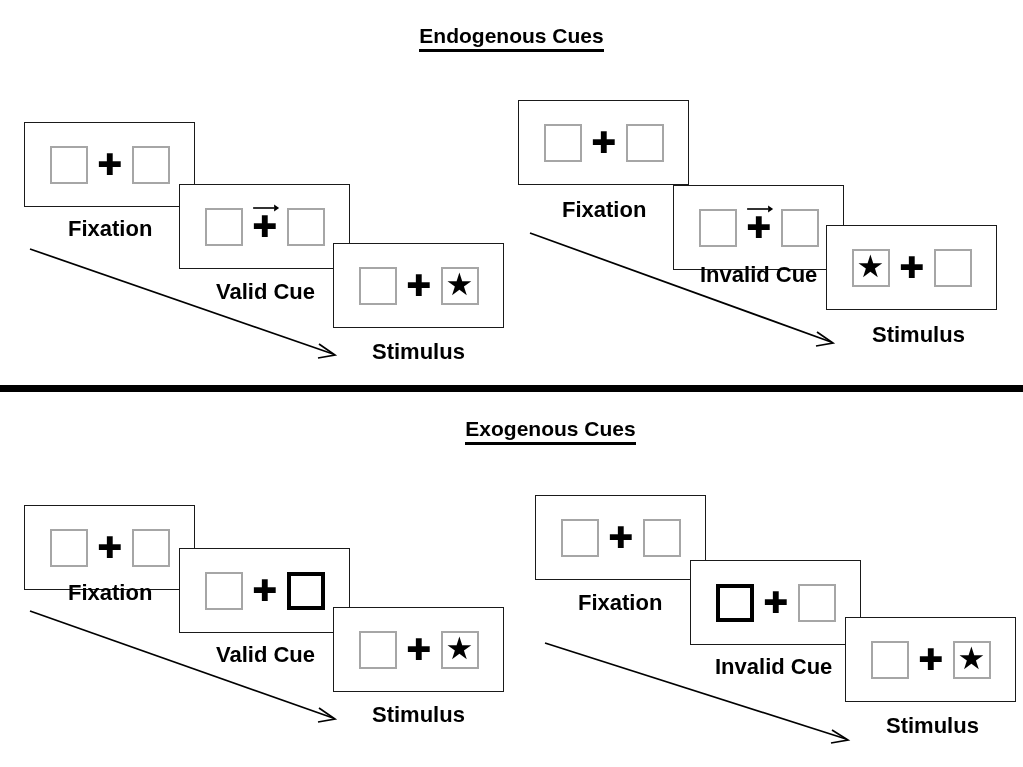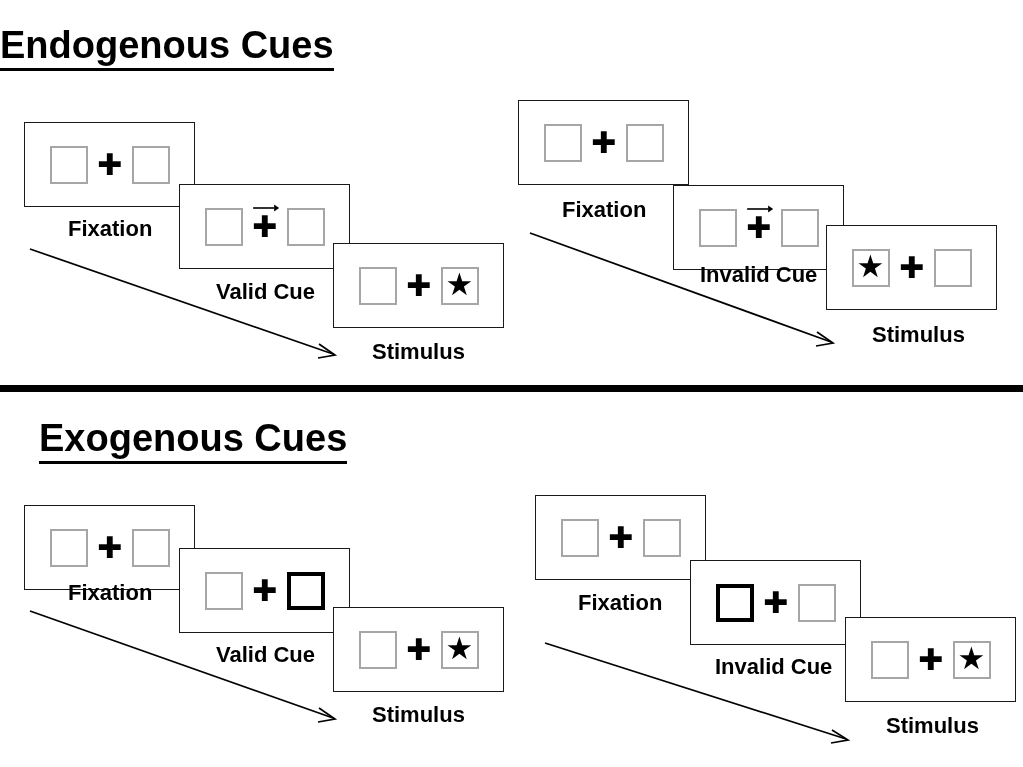--- a/index.html
+++ b/index.html
@@ -12,23 +12,23 @@
     height: 767px;
     position: relative;
     overflow: hidden;
     font-family: "Liberation Sans", sans-serif;
     color: #000000;
   }
 
   .section-title {
     position: absolute;
     width: 100%;
-    text-align: left;
+    text-align: center;
     font-weight: bold;
-    font-size: 38px;
+    font-size: 21px;
     letter-spacing: 0px;
     color: #000000;
   }
   .section-title span {
     border-bottom: 3px solid #000;
     padding-bottom: 2px;
   }
 
   .divider {
     position: absolute;

